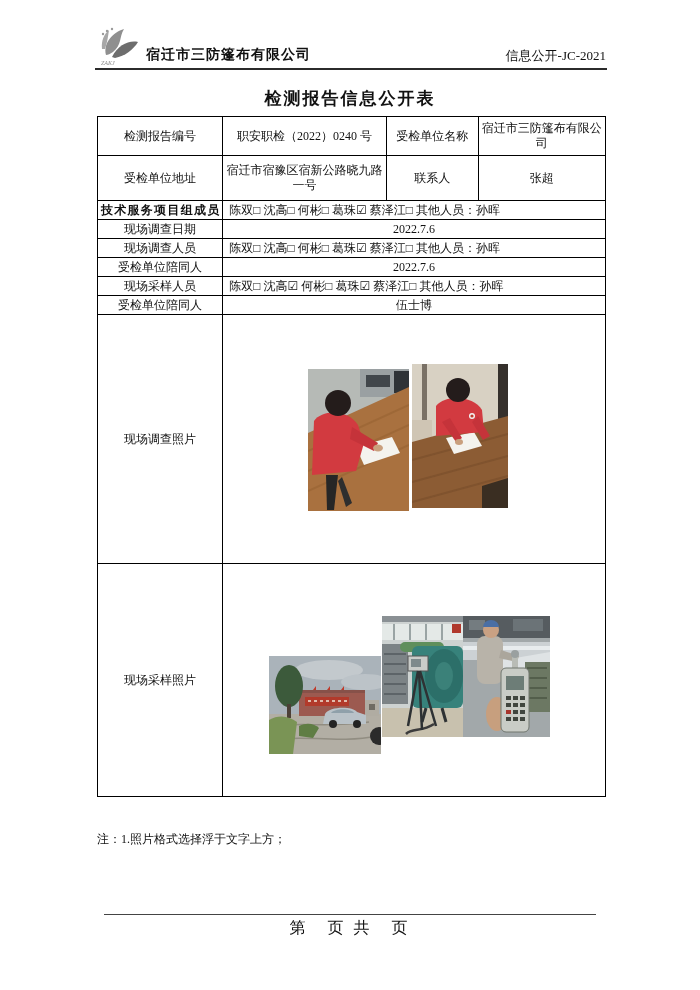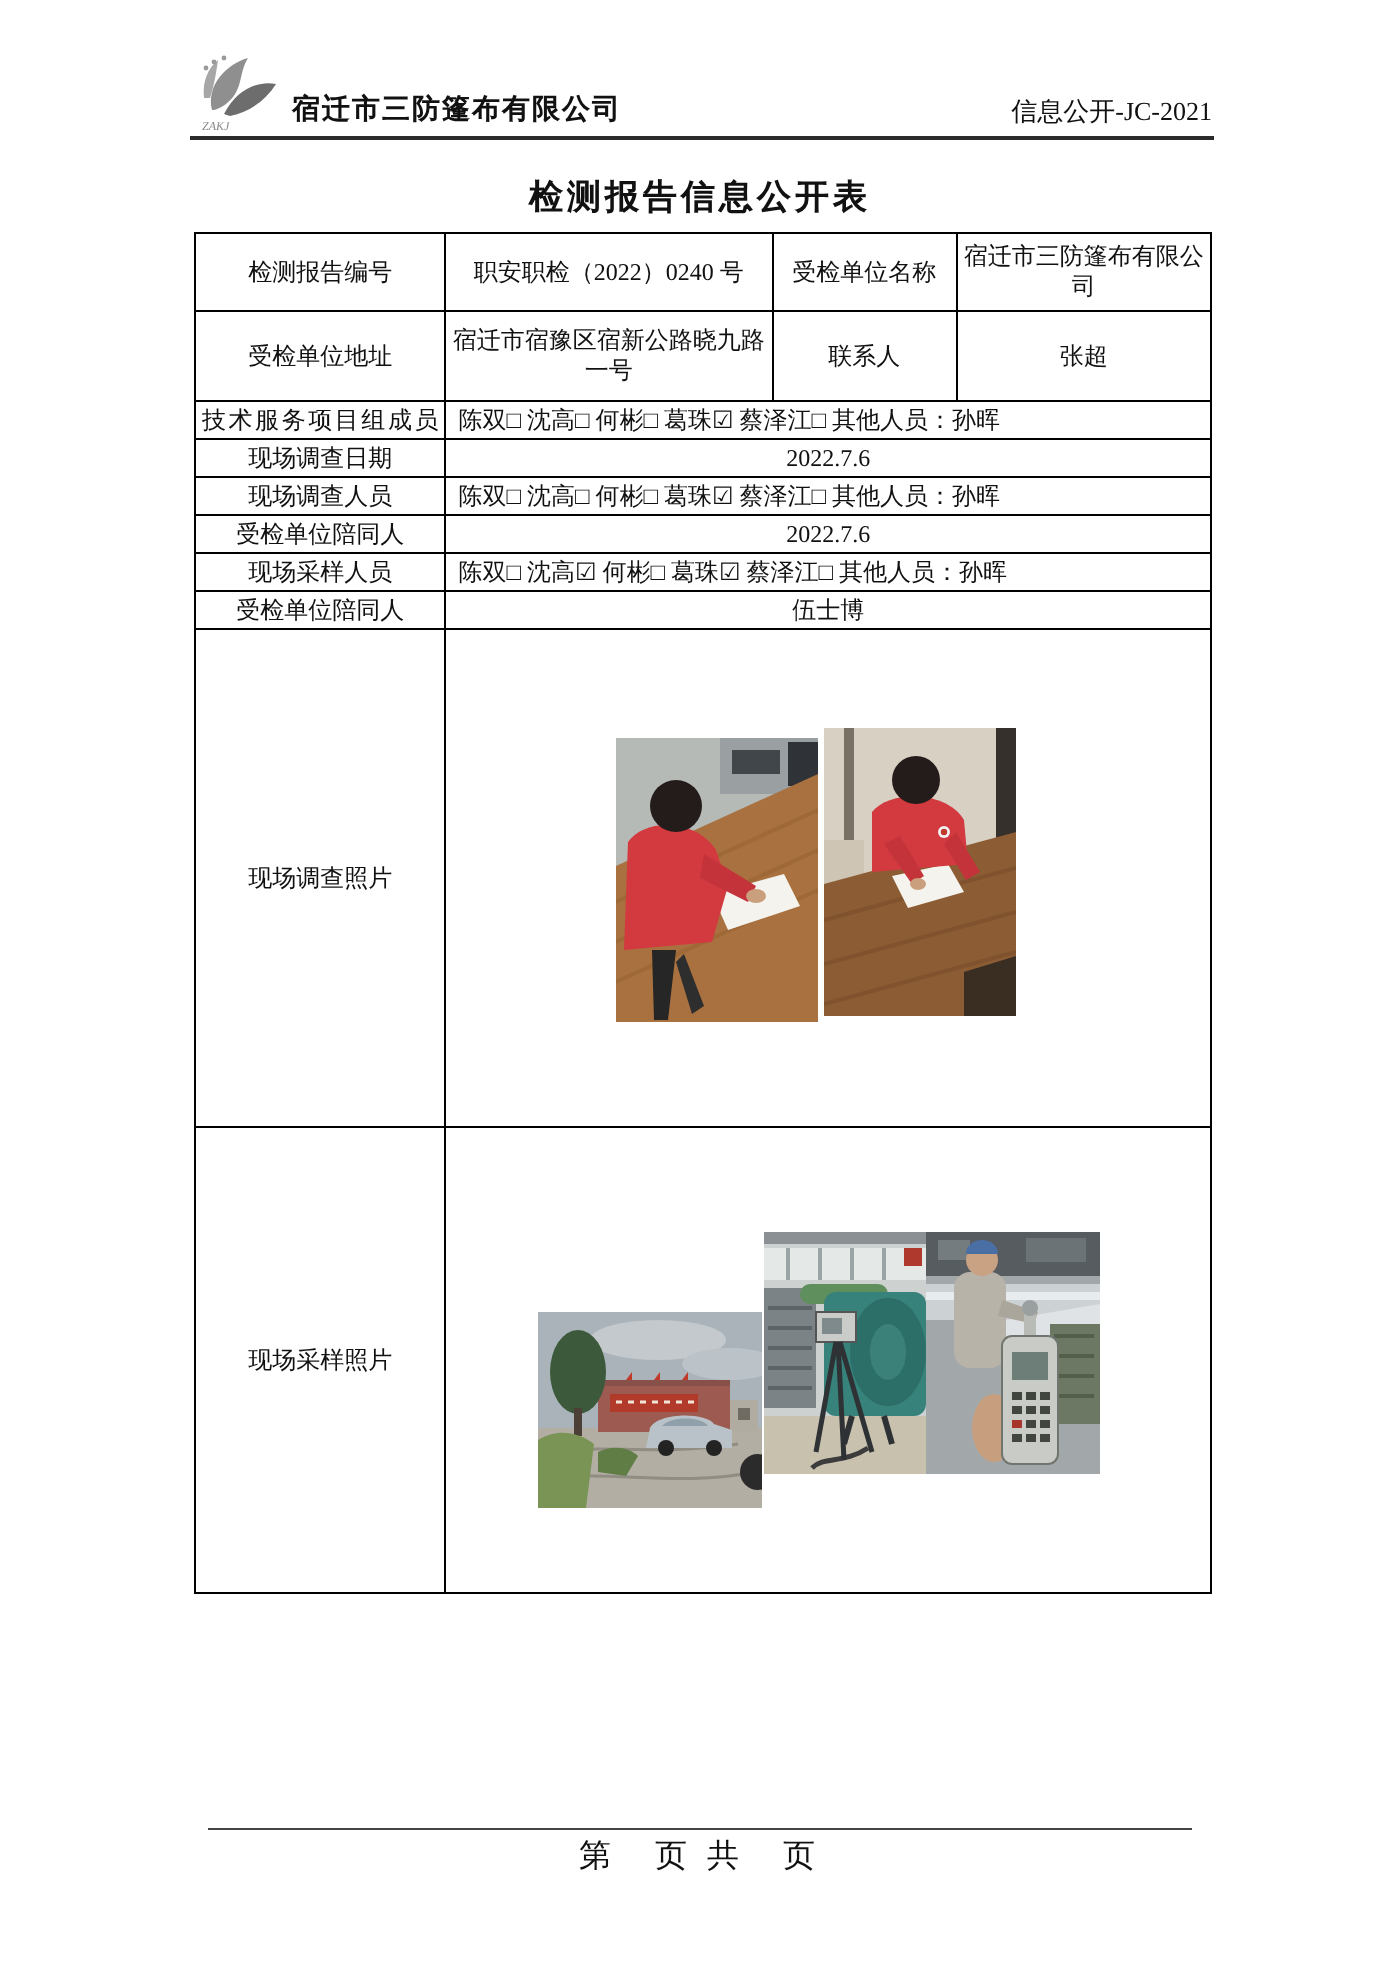--- a/index.html
+++ b/index.html
@@ -15,21 +15,21 @@
   .header-rule { position:absolute; left:95px; top:68px; width:512px; height:2px; background:#2b2b2b; }
   .title { position:absolute; left:0; top:87px; width:700px; text-align:center;
            font-size:17px; font-weight:bold; letter-spacing:2px; }
   
   .form-wrap { position:absolute; left:97px; top:116px; }
   table.form { border-collapse:collapse; table-layout:fixed; width:509px; }
   .form td { border:1px solid #000; font-size:12px; line-height:15px;
              padding:1px 3px; text-align:center; vertical-align:middle;
              overflow:hidden; word-break:break-all; }
   .form td.left { text-align:left; padding-left:6px; }
-  .jlabel { text-align:justify; text-align-last:justify; padding:1px 4px; }
+  .jlabel { text-align:justify; text-align-last:justify; padding:1px 4px;font-weight:bold; }
   tr.rh1 td { height:36px; }
   tr.rh2 td { height:42px; }
   tr.rhS td { height:16px; }
   tr.rhL td { height:34px; }
   tr.rhP1 td { height:246px; }
   tr.rhP2 td { height:230px; }
   .photocell { position:relative; }
   .ph { position:absolute; }
   .ph svg { width:100%; height:100%; display:block; }
   
@@ -229,16 +229,17 @@
                   <rect x="50" y="101" width="5" height="4" fill="#41463f"></rect>
                   <rect x="57" y="101" width="5" height="4" fill="#41463f"></rect>
               </svg>
             </div>
           </td>
         </tr>
       </tbody>
     </table>
   </div>
 
+  <div class="note">注：1.照片格式选择浮于文字上方；</div>
   <div class="footer-rule"></div>
   <div class="footer-text">第　页 共　页</div>
 
 </div>
 
 </body></html>

